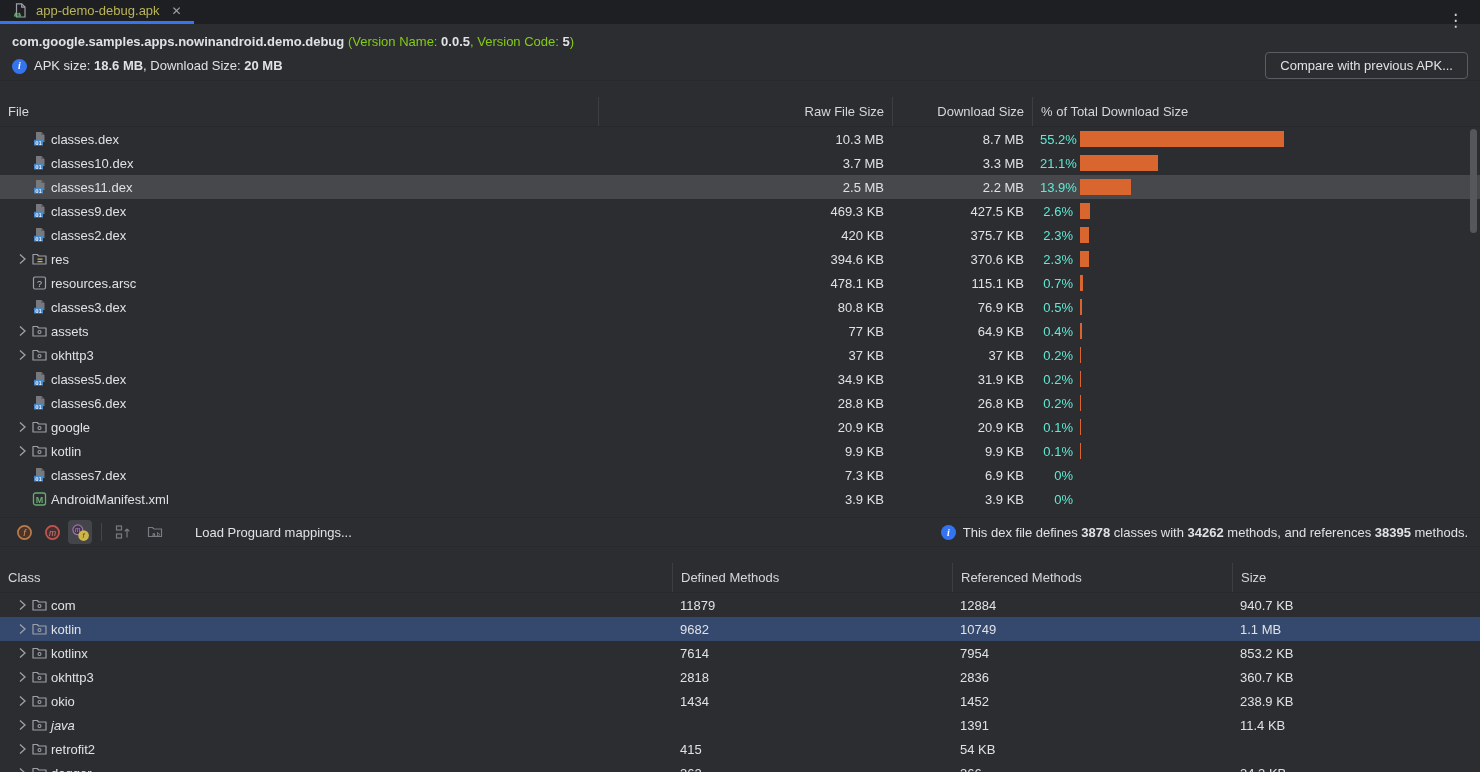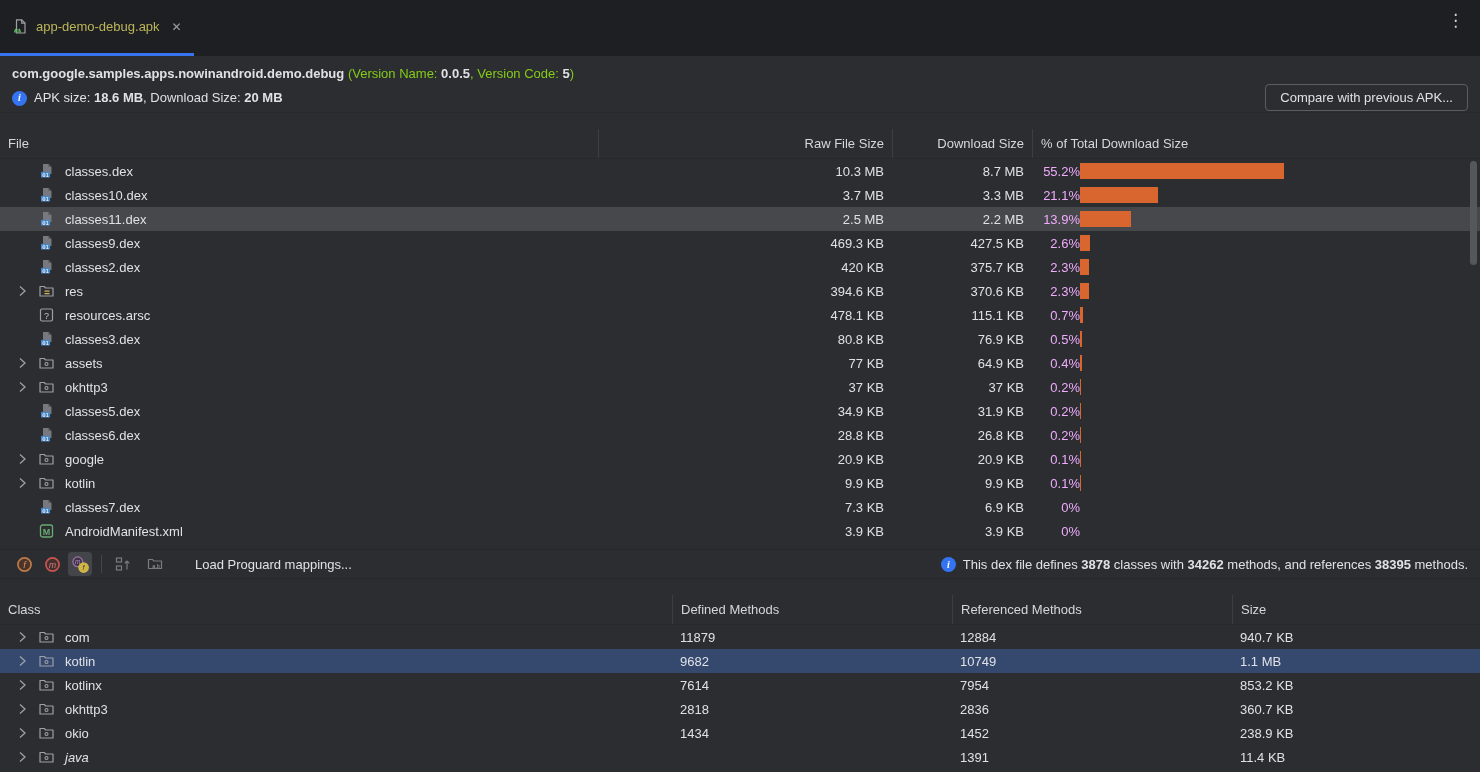--- a/index.html
+++ b/index.html
@@ -2,21 +2,21 @@
 <html><head>
 <meta charset="utf-8">
 <style>
   * { box-sizing: border-box; }
   html,body {
     margin:0; width:1480px; height:772px; overflow:hidden;
     background:#2b2d30; color:#dfe1e5;
     font:13px "Liberation Sans","DejaVu Sans",sans-serif;
   }
   
-  .tabbar { height:56px; background:#1e1f22; display:flex; align-items:stretch; position:relative; }
+  .tabbar { height:24px; background:#1e1f22; display:flex; align-items:stretch; position:relative; }
   .tab { display:flex; align-items:center; gap:7px; padding:0 12px; border-bottom:3px solid #3674f0; cursor:pointer; }
   .tab-label { color:#bbb559; }
   .tab-close { color:#9da0a2; font-size:12px; margin-left:5px; }
   .kebab { position:absolute; right:16px; top:0; height:40px; display:flex; align-items:center; color:#ced0d6; font-size:17px; cursor:pointer; }
   
   .infobar { height:57px; padding:6px 12px 0; position:relative; border-bottom:1px solid #26282b; }
   .pkg-line { line-height:23px; white-space:nowrap; }
   .b { font-weight:bold; }
   .dim { color:#84cc16; }
   .apk-line { line-height:26px; display:flex; align-items:center; gap:7px; white-space:nowrap; }
@@ -29,28 +29,28 @@
   .th { display:flex; align-items:center; padding:0 8px; color:#d5d7dc; white-space:nowrap; cursor:pointer; }
   .th.right { justify-content:flex-end; }
   .th.sep { border-left:1px solid #3c3e43; }
   .tbody-file  { height:391px; border-bottom:1px solid #26282b; position:relative; }
   .tbody-class { height:195px; }
   .trow { height:24px; cursor:pointer; }
   .trow.sel-gray { background:#46484c; }
   .trow.sel-blue { background:#35496e; }
   .cell { display:flex; align-items:center; padding:0 8px; white-space:nowrap; overflow:hidden; }
   .cell.right { justify-content:flex-end; }
-  .namecell { padding-left:14px; gap:8px; }
+  .namecell { padding-left:14px; gap:1px; }
   .chev { width:16px; height:16px; flex:none; display:flex; align-items:center; justify-content:center; }
   .chev.hidden { visibility:hidden; }
   .ficon { width:17px; height:16px; flex:none; display:flex; align-items:center; justify-content:center; }
   .fname { padding-left:2px; }
   .italic { font-style:italic; }
   .pctcell { display:flex; align-items:center; padding-left:8px; }
-  .pct-label { width:40px; flex:none; text-align:right; color:#f0abfc; }
+  .pct-label { width:40px; flex:none; text-align:right; color:#5eead4; padding-right:7px; }
   .bar { height:16px; background:#d9662e; flex:none; }
   .vscroll { position:absolute; right:3px; top:2px; width:7px; height:104px; border-radius:4px; background:#55575b; cursor:pointer; }
   
   .toolbar { height:29px; border-bottom:1px solid #26282b; display:flex; align-items:center; padding:0 12px; gap:4px; }
   .tbtn { width:24px; height:24px; border-radius:4px; display:flex; align-items:center; justify-content:center; cursor:pointer; flex:none; }
   .tbtn.selected { background:#43454a; }
   .tsep { width:1px; height:18px; background:#43454a; margin:0 5px; flex:none; }
   .load-label { margin-left:24px; cursor:pointer; }
   .dex-info { margin-left:auto; display:flex; align-items:center; gap:7px; white-space:nowrap; }
 </style>

